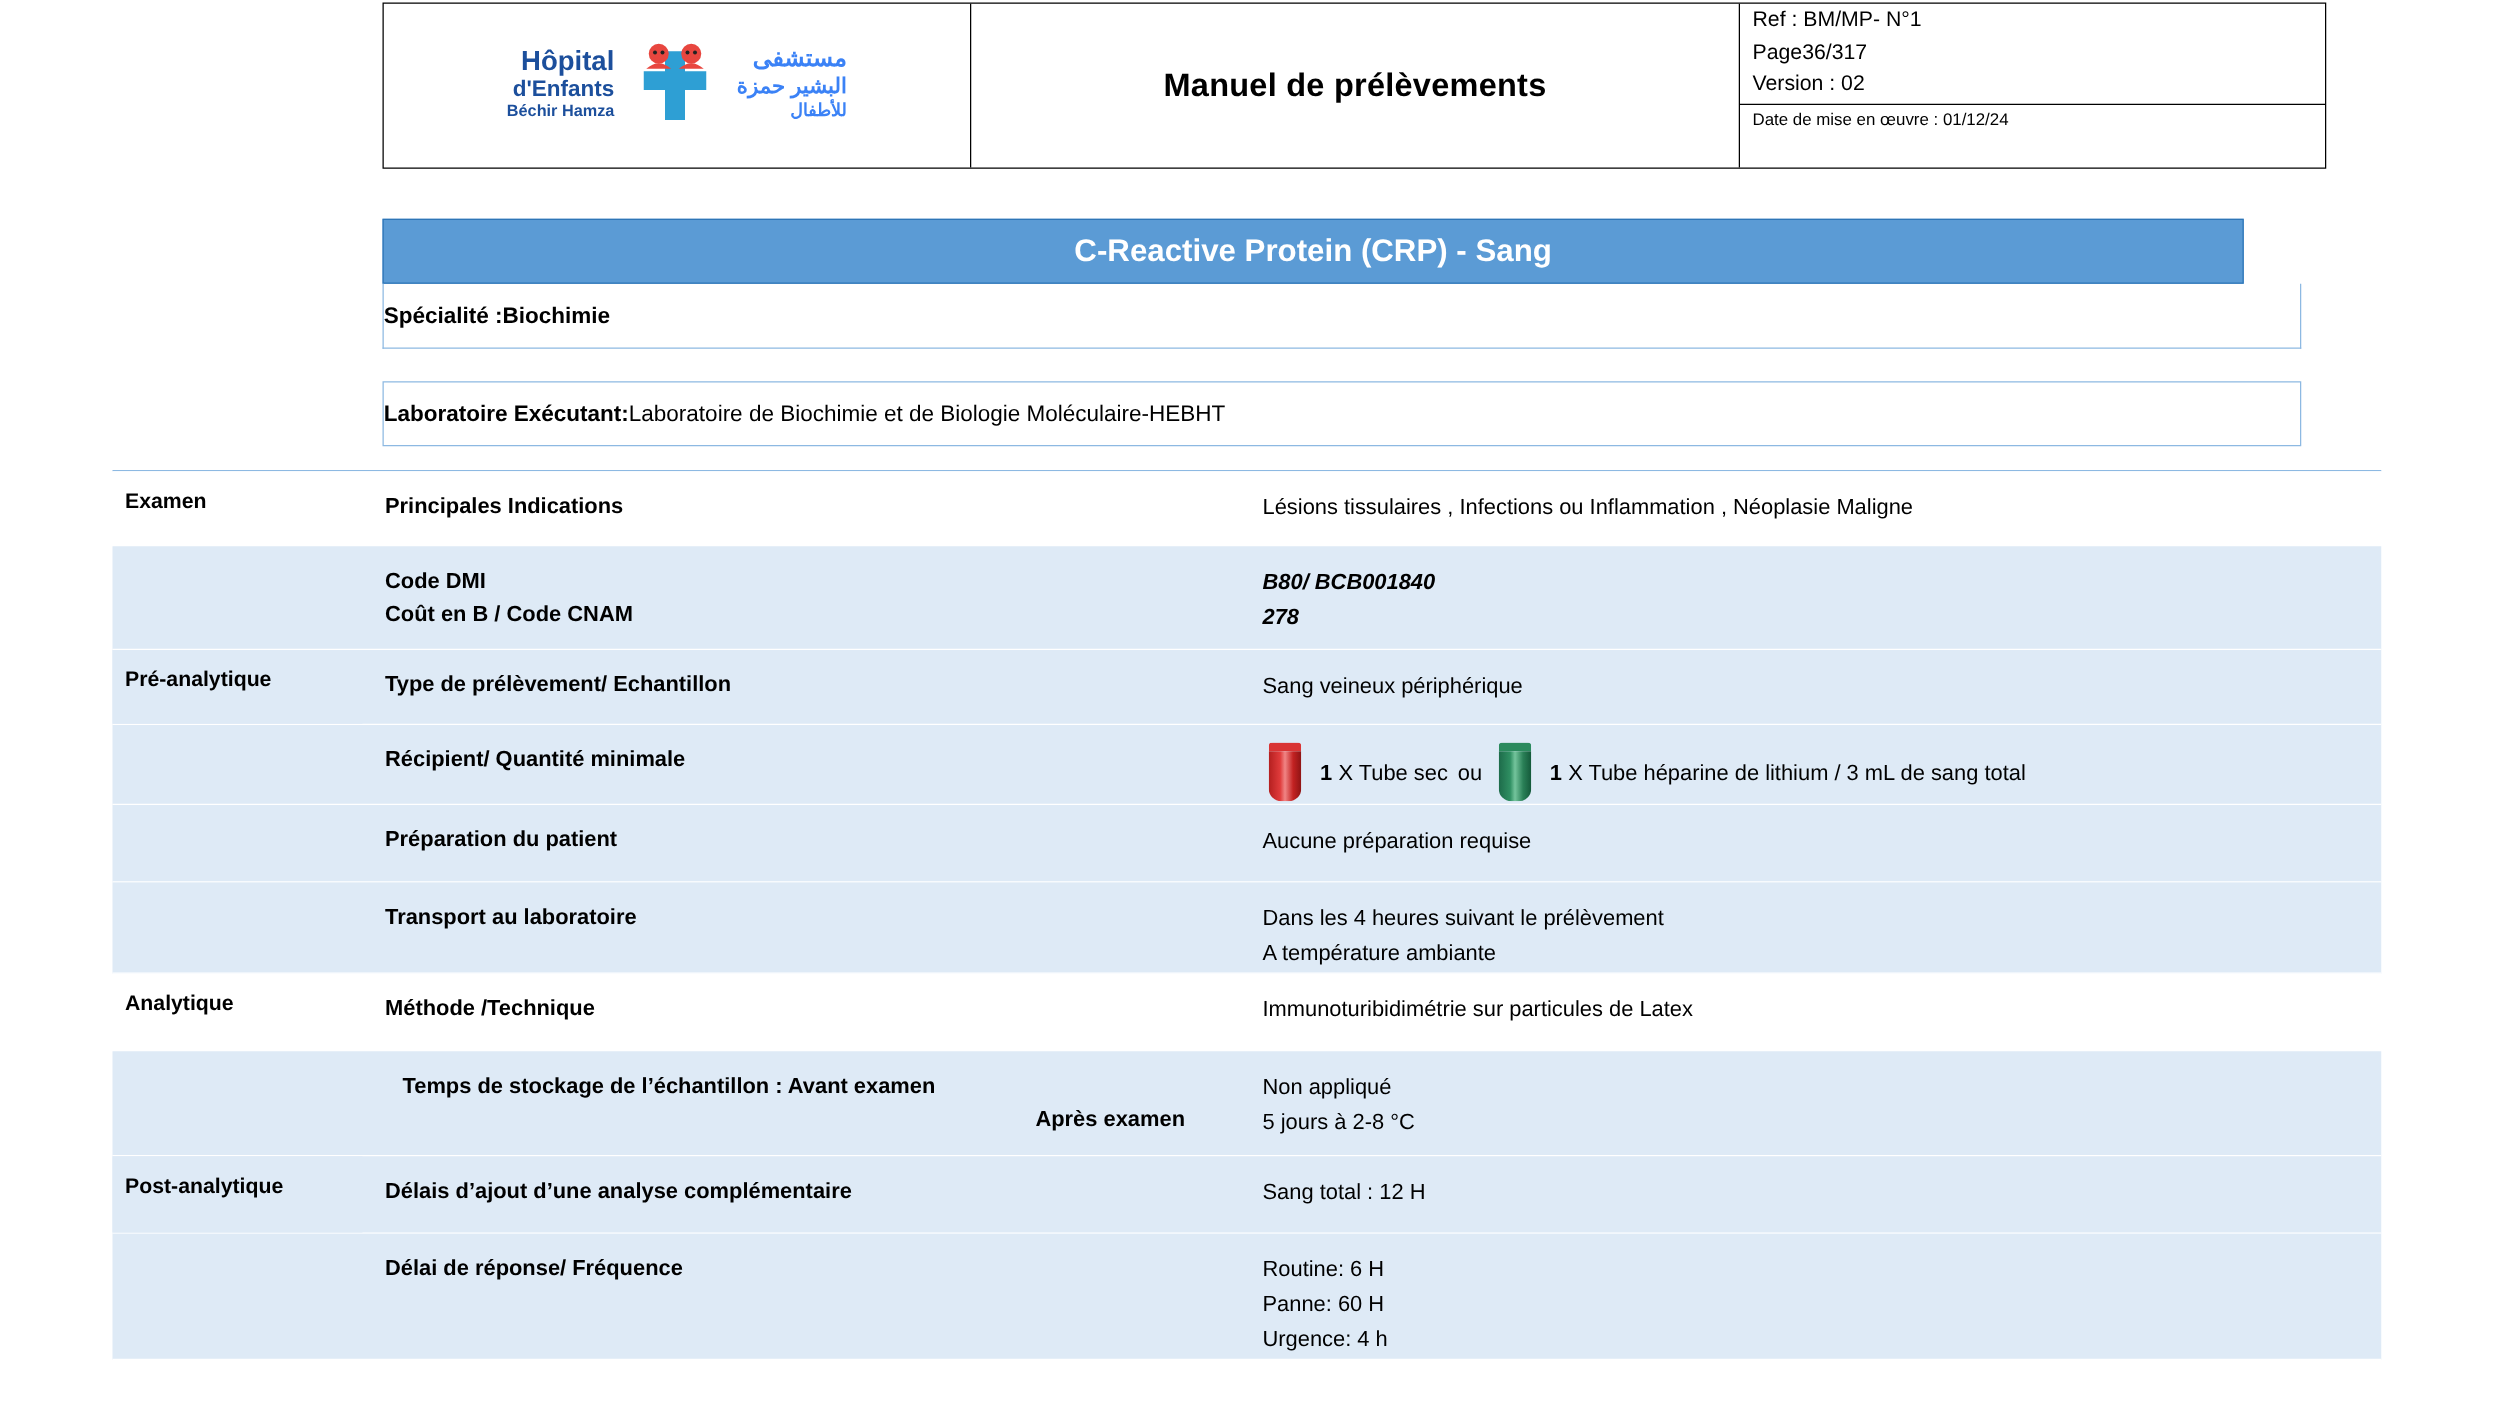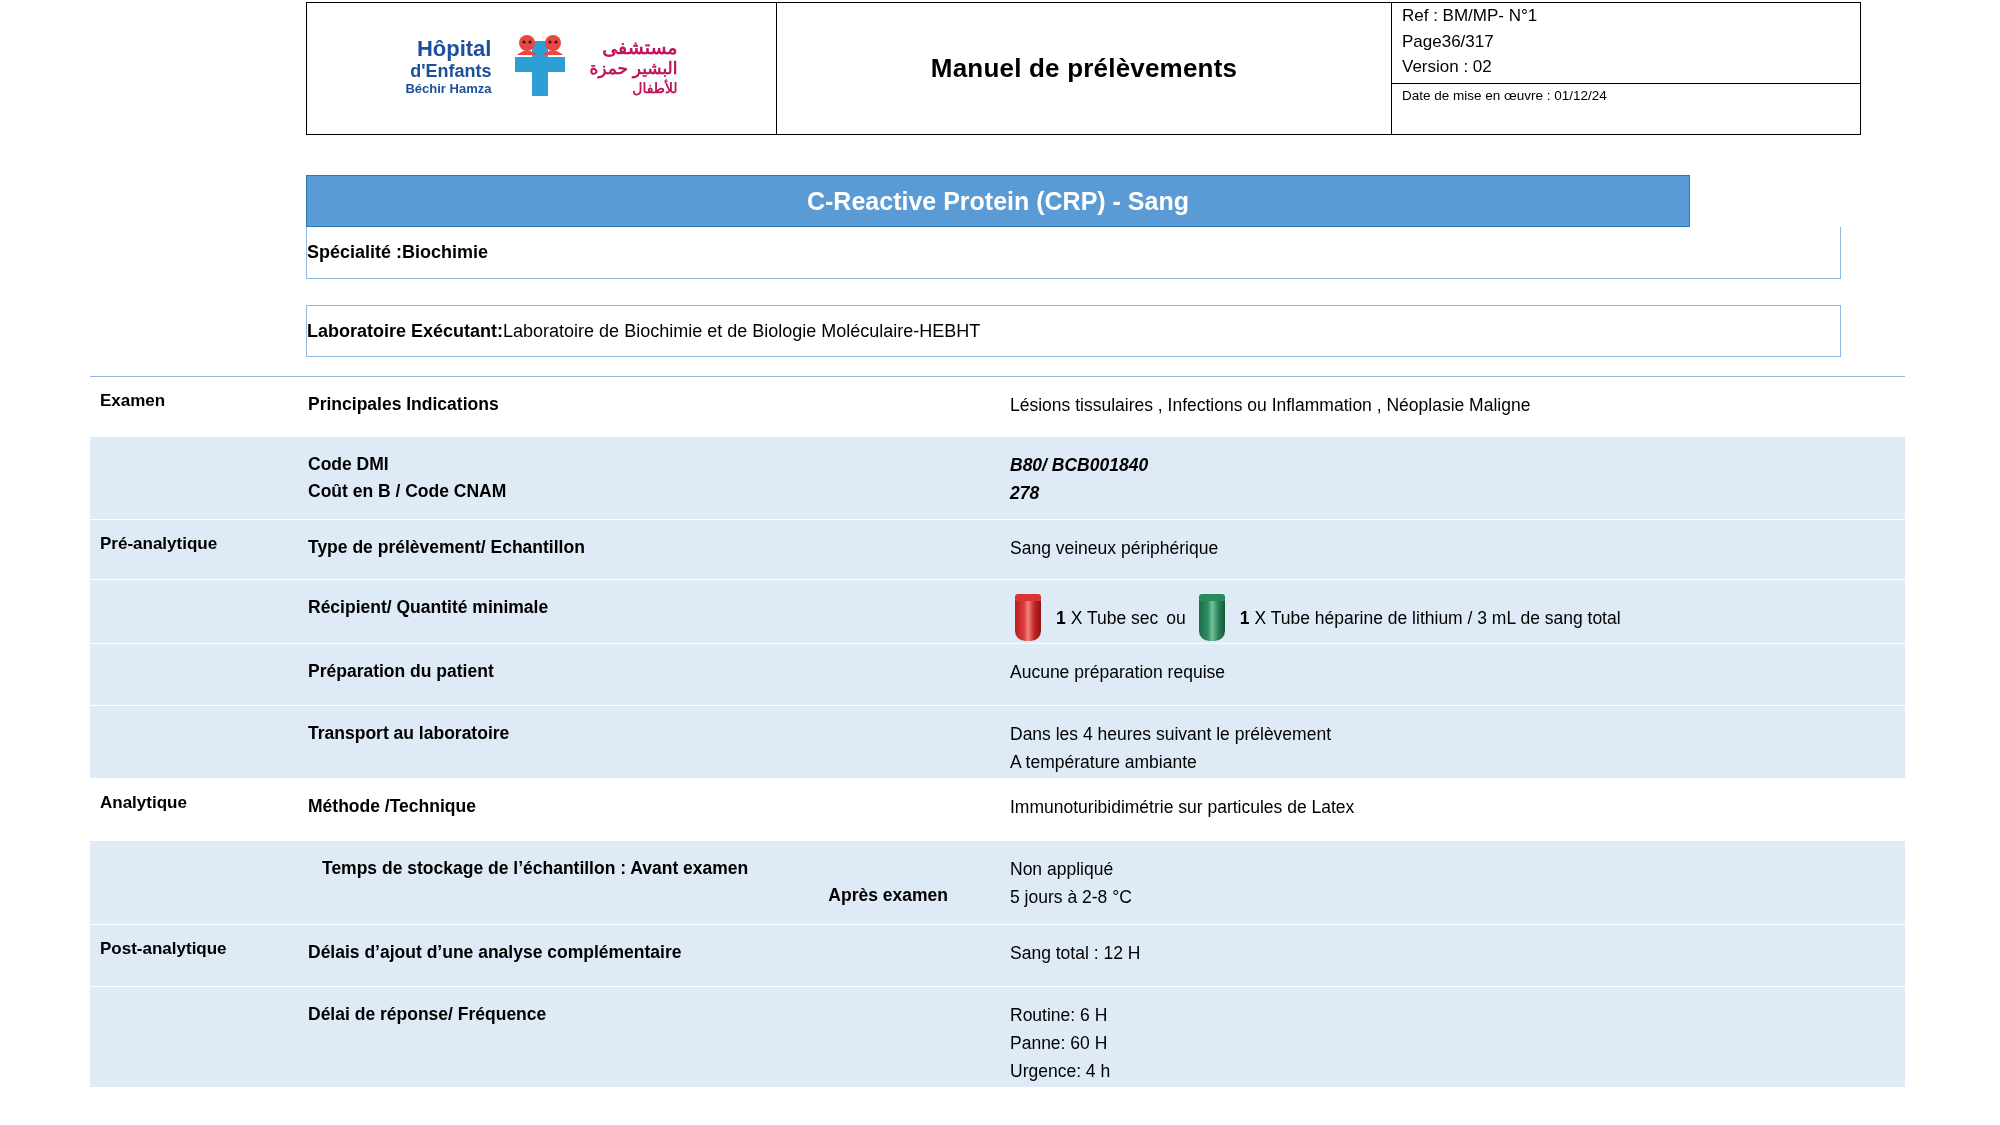--- a/index.html
+++ b/index.html
@@ -69,21 +69,21 @@
     line-height: 1.12;
     color: #1c4f9c;
     font-weight: bold;
   }
   .logo-fr .l1 { font-size: 22px; color:#1c4f9c; }
   .logo-fr .l2 { font-size: 18px; color:#1c4f9c; }
   .logo-fr .l3 { font-size: 13px; color:#1c4f9c; }
   .logo-ar {
     text-align: right;
     line-height: 1.2;
-    color: #be185d;
+    color: #3b82f6;
     font-weight: bold;
     direction: rtl;
   }
   .logo-ar .a1 { font-size: 19px; }
   .logo-ar .a2 { font-size: 17px; }
   .logo-ar .a3 { font-size: 14px; }
 
   .ref-line {
     font-size: 17px;
     padding: 1px 0 0 10px;
@@ -96,21 +96,21 @@
   .ref-date {
     font-size: 13.5px;
     padding: 4px 0 0 10px;
   }
 
   
   .banner {
     position: absolute;
     left: 306px;
     top: 175px;
-    width: 1384px;
+    width: 1489px;
     height: 52px;
     background: #5b9bd5;
     border: 1px solid #2e75b6;
     box-sizing: border-box;
     display: flex;
     align-items: center;
     justify-content: center;
     color: #ffffff;
     font-size: 25px;
     font-weight: bold;

